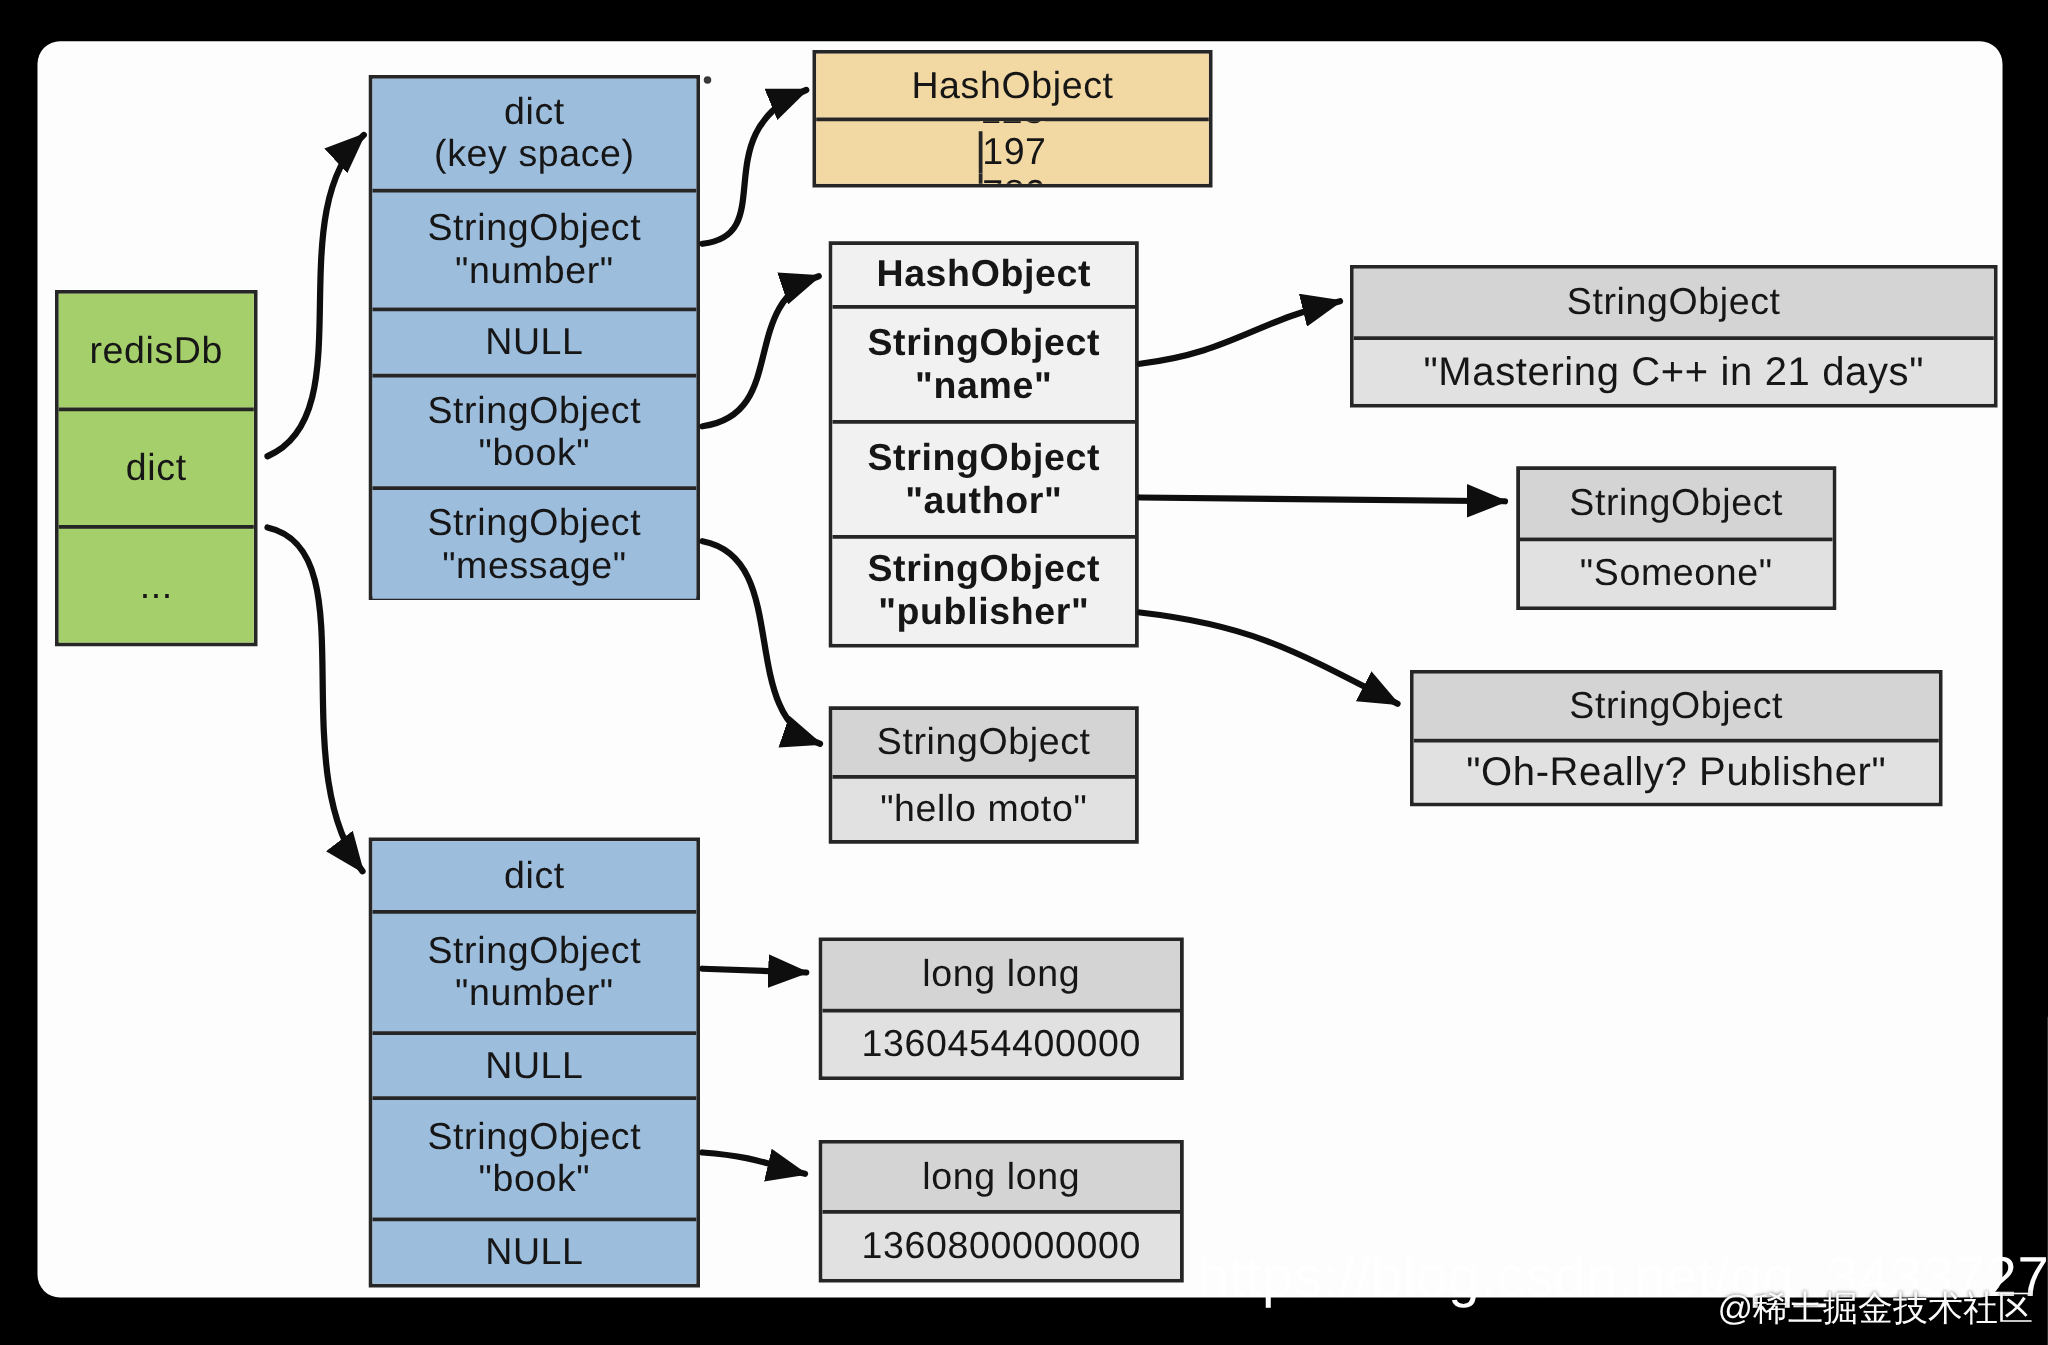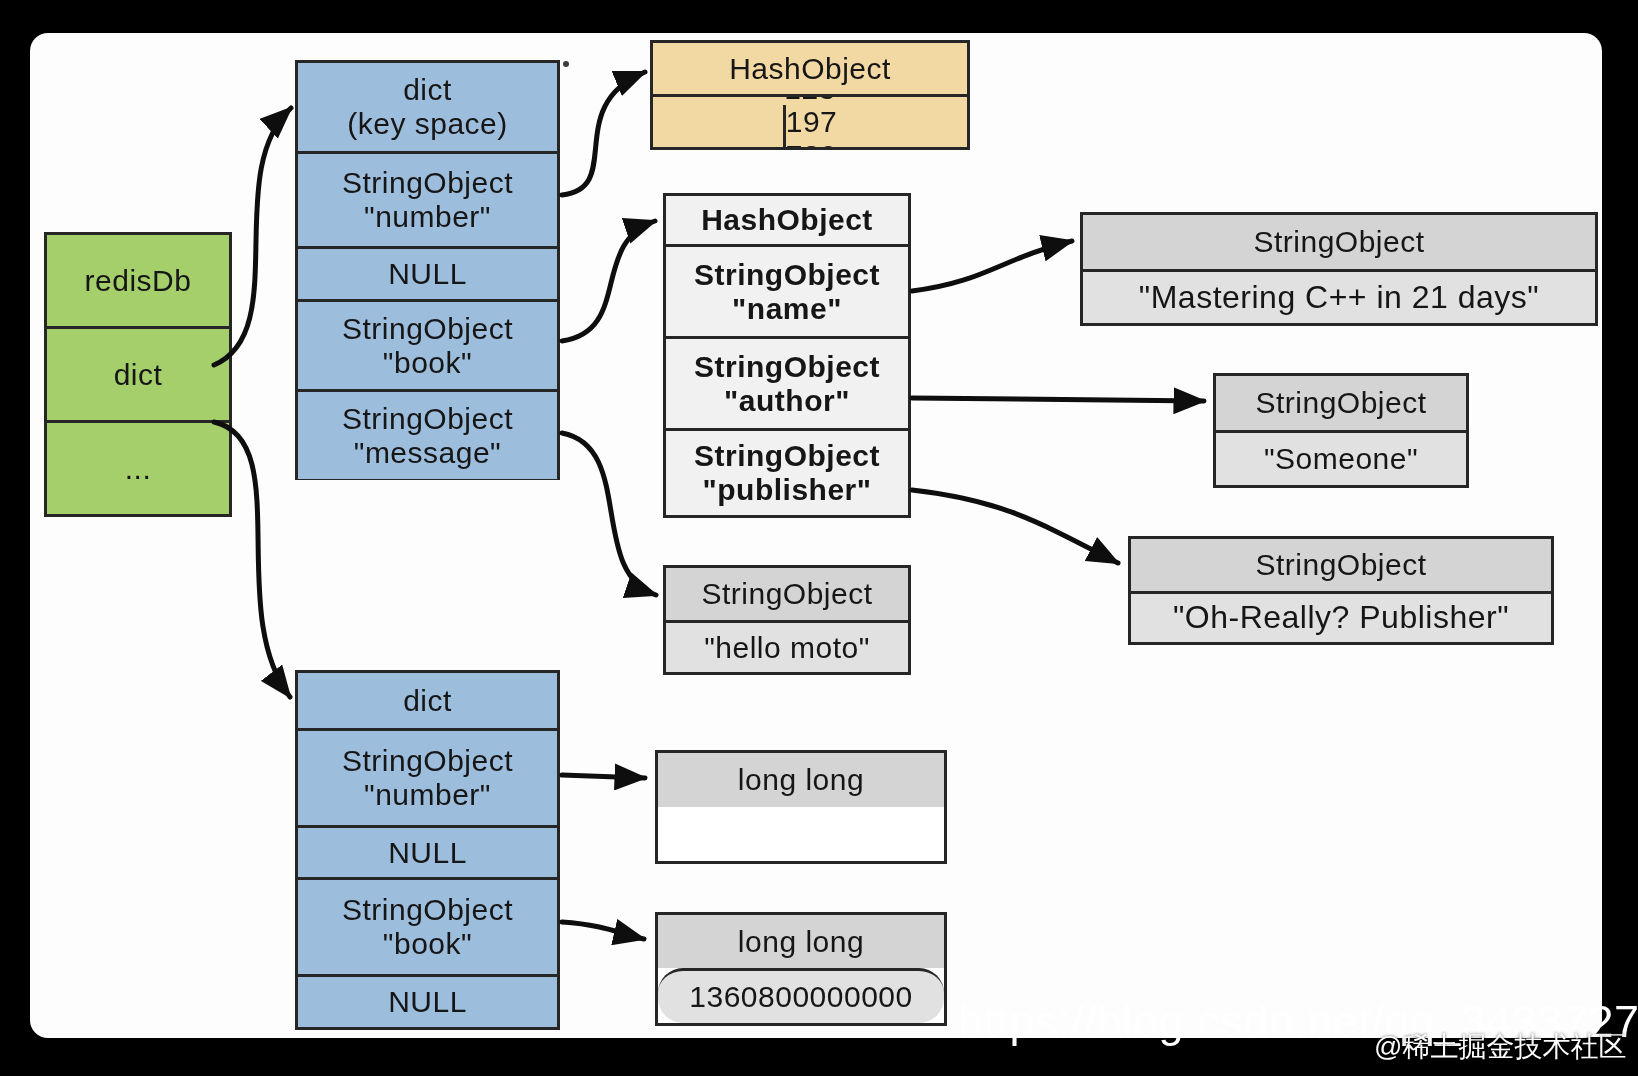--- a/index.html
+++ b/index.html
@@ -45,21 +45,21 @@
     position:absolute; left:1374px; top:1028px; color:#fbfbfb;
     font-size:28px; white-space:nowrap; text-shadow:0 0 3px rgba(0,0,0,.65);
   }
 </style>
 </head>
 <body>
 
 <div class="stage">
   <div class="canvas"></div>
 
-  <div class="box fill-green" style="left:44px; top:232px; width:188px; height:285px;">
+  <div class="box fill-green" style="left:44px; top:232px; width:162px; height:285px;">
     <div class="row">
         <span>redisDb</span>
       </div>
     <div class="row">
         <span>dict</span>
       </div>
     <div class="row">
         <span>...</span>
       </div>
   </div>
@@ -168,27 +168,30 @@
     </div>
     <div class="row" style="flex:1 0 50px;">
       <span>NULL</span>
     </div>
   </div>
 
   <div class="box" style="left:655px; top:750px; width:292px; height:114px;">
     <div class="row g-head" style="flex:0 0 54px;">
       <span>long long</span>
     </div>
+    <div class="row g-body" style="flex:1 0 50px;">
+      <span>1360454400000</span>
+    </div>
   </div>
 
   <div class="box" style="left:655px; top:912px; width:292px; height:114px;">
     <div class="row g-head" style="flex:0 0 53px;">
       <span>long long</span>
     </div>
-    <div class="row g-body" style="flex:1 0 51px;border-radius:25px;">
+    <div class="row g-body" style="flex:1 0 51px;">
       <span>1360800000000</span>
     </div>
   </div>
 
   <svg class="arrows" viewBox="0 0 1638 1076">
     <defs>
       <marker id="ah" markerWidth="6.6" markerHeight="5.4" refX="6.1" refY="2.7" orient="auto">
         <path d="M0,0 L6.6,2.7 L0,5.4 Z" fill="#0e0e0e"></path>
       </marker>
     </defs>

